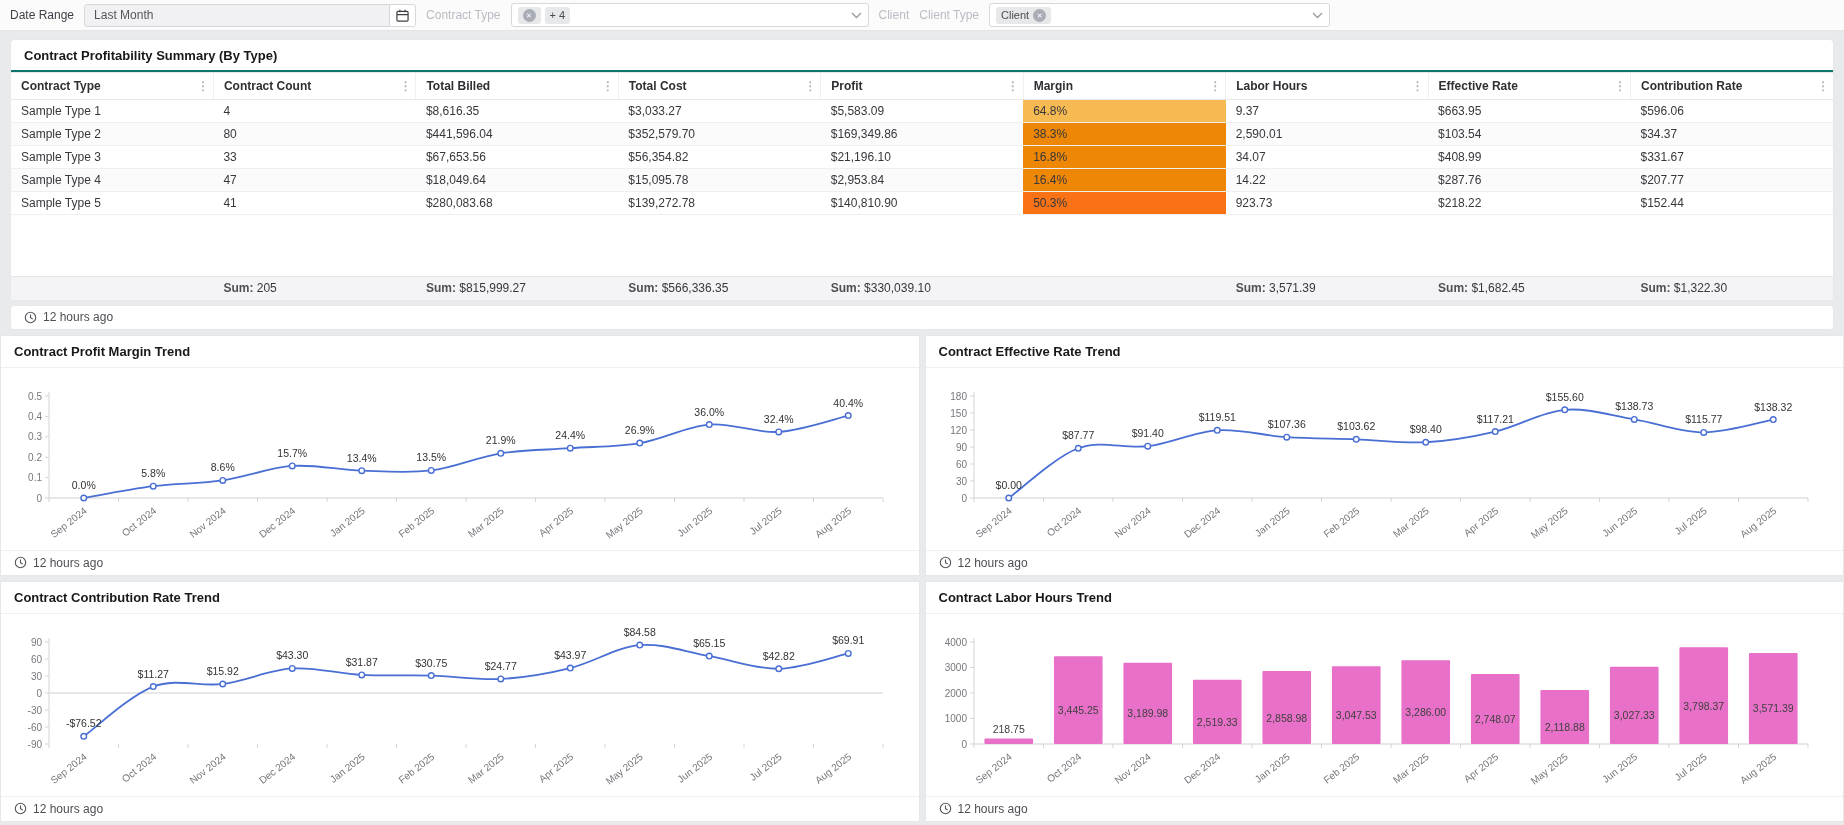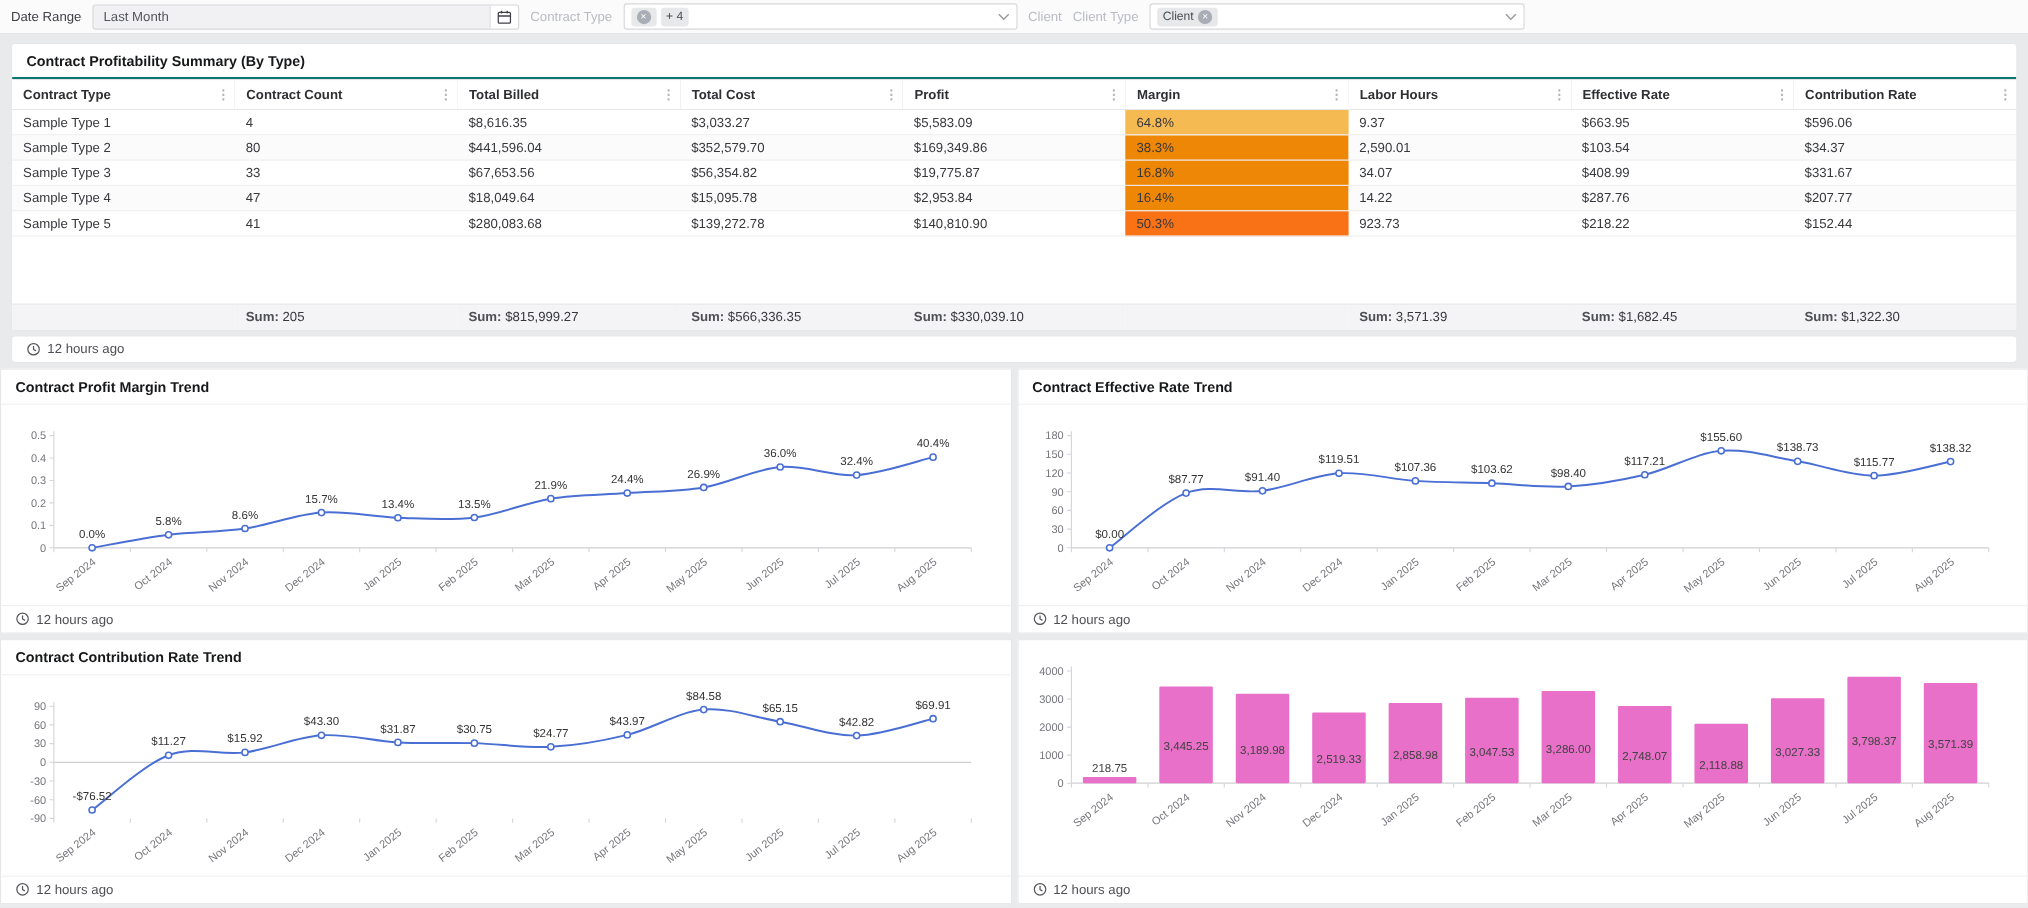--- a/index.html
+++ b/index.html
@@ -4,21 +4,21 @@
 <style>
   * { margin:0; padding:0; box-sizing:border-box; }
   html,body { width:1844px; height:825px; overflow:hidden;
     font-family:"Liberation Sans", sans-serif; background:#e9eaec; color:#333; }
 
   
   .filterbar { height:31px; background:#fbfbfc; border-bottom:1px solid #e4e5e7;
     display:flex; align-items:center; padding:0 10px; gap:10px; font-size:12px; }
   .flabel-dark { color:#3f3f46; white-space:nowrap; }
   .flabel-gray { color:#b9bcc2; white-space:nowrap; }
-  .date-input { width:388px; height:23px; background:#f1f1f3; border:1px solid #d8d8dc;
+  .date-input { width:332px; height:23px; background:#f1f1f3; border:1px solid #d8d8dc;
     border-radius:3px; display:flex; align-items:center; overflow:hidden; }
   .date-input .val { flex:1; padding:0 9px; color:#55565c; }
   .date-btn { width:26px; height:100%; background:#fff; border-left:1px solid #d8d8dc;
     display:flex; align-items:center; justify-content:center; cursor:pointer; }
   .selectbox { height:24px; background:#fff; border:1px solid #d8d8dc; border-radius:3px;
     display:flex; align-items:center; padding:0 6px; gap:4px; }
   .selectbox .spacer { flex:1; }
   .tag { background:#e7e8ea; border-radius:3px; height:17px; display:flex;
     align-items:center; padding:0 5px; gap:4px; color:#4b4c52; font-size:11px; }
   .circle-x { width:13px; height:13px; border-radius:50%; background:#a9adb5; color:#fff;
@@ -142,21 +142,21 @@
           <td class="margin-cell" style="background: rgb(238, 134, 6);">38.3%</td>
           <td>2,590.01</td>
           <td>$103.54</td>
           <td>$34.37</td>
         </tr>
         <tr>
           <td>Sample Type 3</td>
           <td>33</td>
           <td>$67,653.56</td>
           <td>$56,354.82</td>
-          <td>$19,775.87</td>
+          <td>$21,196.10</td>
           <td class="margin-cell" style="background: rgb(238, 134, 6);">16.8%</td>
           <td>34.07</td>
           <td>$408.99</td>
           <td>$331.67</td>
         </tr>
         <tr>
           <td>Sample Type 4</td>
           <td>47</td>
           <td>$18,049.64</td>
           <td>$15,095.78</td>
@@ -441,20 +441,21 @@
     <div class="panel-foot">
       <svg width="13" height="13" viewBox="0 0 14 14">
         <circle cx="7" cy="7" r="5.6" fill="none" stroke="#55565c" stroke-width="1.2"></circle>
         <polyline points="7,3.8 7,7.2 9.4,8.6" fill="none" stroke="#55565c" stroke-width="1.2"></polyline>
         </svg>
       <span>12 hours ago</span>
     </div>
   </div>
 
   <div class="panel">
+    <div class="panel-title">Contract Labor Hours Trend</div>
     <div class="chart-box">
         <svg width="918" height="182">
           <line x1="48" y1="24" x2="48" y2="130" stroke="#d4d5d8" stroke-width="1"></line>
           <line x1="44" y1="130" x2="48" y2="130" stroke="#d4d5d8"></line>
           <text x="41" y="133.5" text-anchor="end" font-size="10" fill="#76777c">0</text>
           <line x1="44" y1="104.5" x2="48" y2="104.5" stroke="#d4d5d8"></line>
           <text x="41" y="108" text-anchor="end" font-size="10" fill="#76777c">1000</text>
           <line x1="44" y1="79" x2="48" y2="79" stroke="#d4d5d8"></line>
           <text x="41" y="82.5" text-anchor="end" font-size="10" fill="#76777c">2000</text>
           <line x1="44" y1="53.5" x2="48" y2="53.5" stroke="#d4d5d8"></line>

